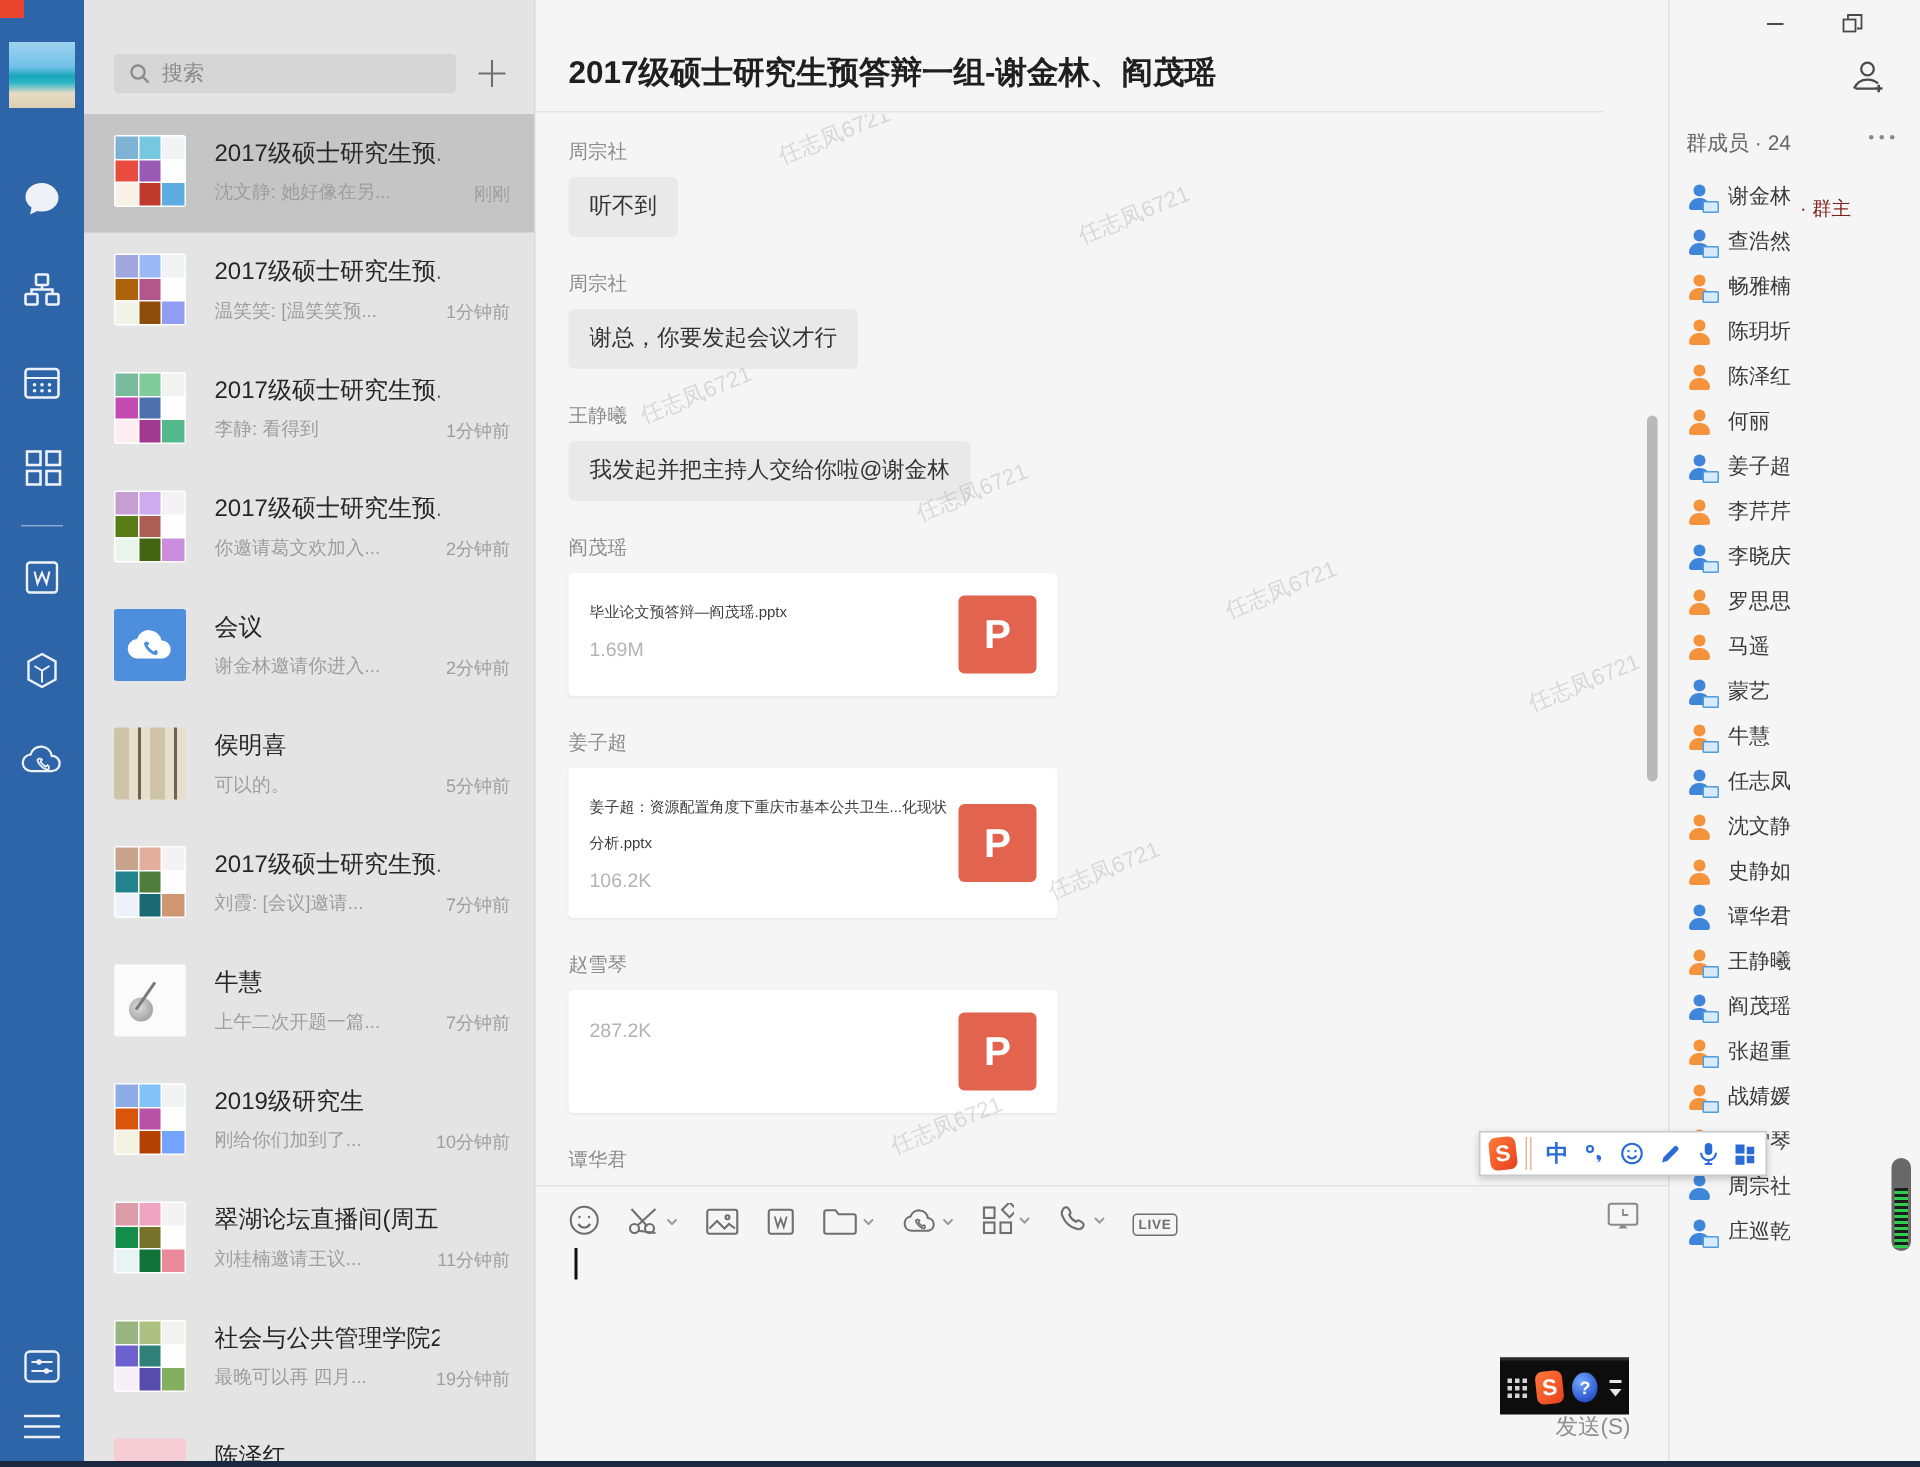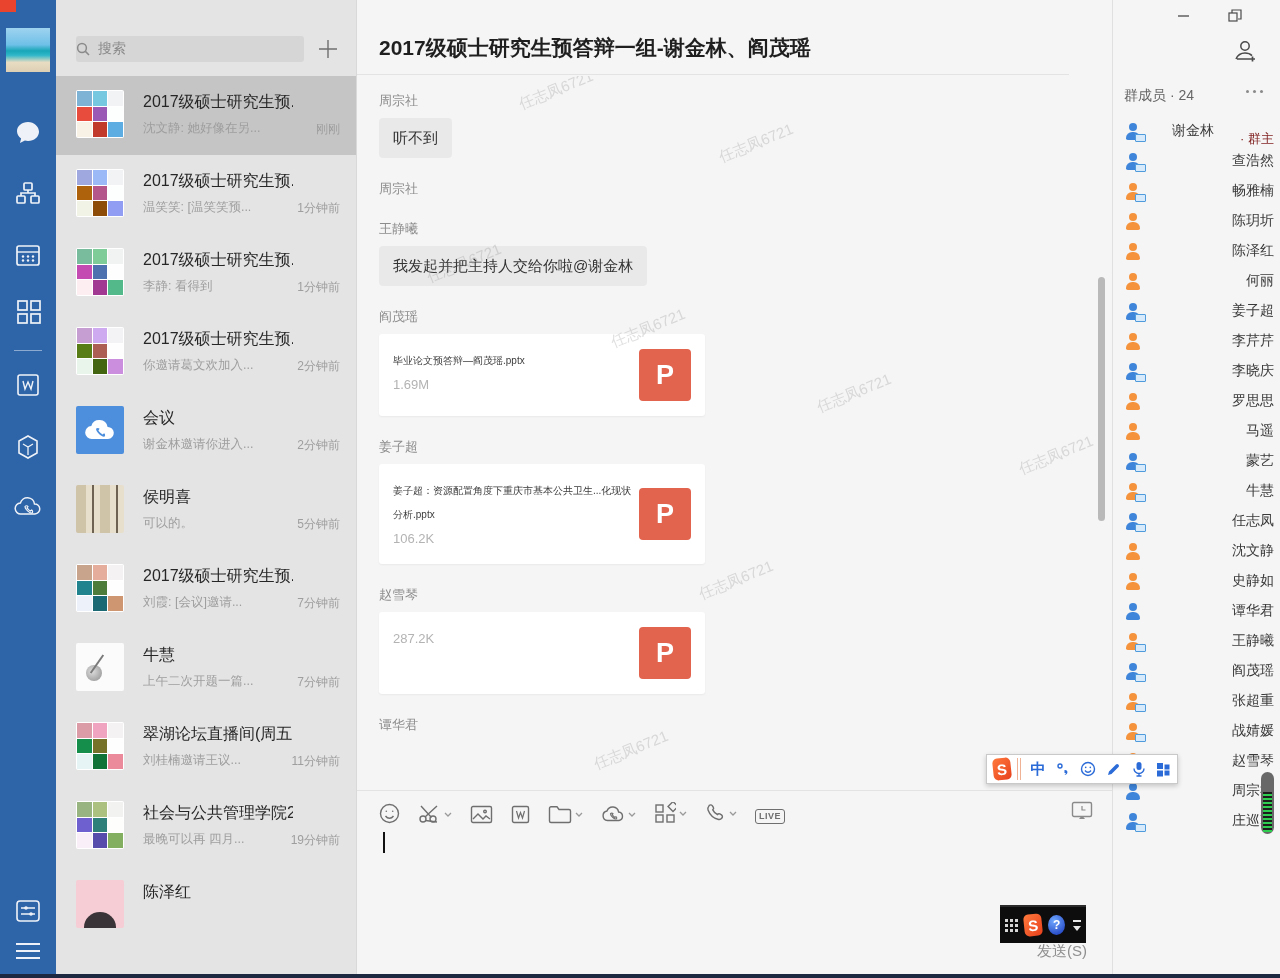--- a/index.html
+++ b/index.html
@@ -13,21 +13,21 @@
   .me-avatar { position:absolute; left:6px; top:28px; width:44px; height:44px;
     background:linear-gradient(to bottom,#9fd3ef 0%,#6fc0e8 38%,#17a6b8 52%,#2fb7c9 62%,#e8dcc2 78%,#dccfb4 100%); }
   .nicon { position:absolute; left:0; width:56px; display:flex; justify-content:center; align-items:center; height:34px; cursor:pointer; }
   .nicon svg { opacity:.92; }
   .nav-divider { position:absolute; left:14px; top:350px; width:28px; height:1px; background:rgba(255,255,255,.45); }
 
   
   .list { position:absolute; left:56px; top:0; width:300px; height:978px; background:#e4e4e4; }
   .searchrow { position:absolute; left:0; top:0; width:300px; height:76px; }
   .searchbox { position:absolute; left:20px; top:36px; width:228px; height:26px; background:#d6d6d6; border-radius:3px;
-    display:flex; align-items:center; color:#8a8a8a; font-size:14px; gap:8px; }
+    display:flex; align-items:center; padding-left:10px; color:#8a8a8a; font-size:14px; gap:8px; }
   .plusbtn { position:absolute; right:14px; top:36px; width:28px; height:26px; display:flex; align-items:center; justify-content:center; color:#6f6f6f; }
   .citems { position:absolute; top:76px; left:0; width:300px; }
   .citem { position:relative; height:79px; cursor:pointer; }
   .citem.selected { background:#c5c5c5; }
   .cav { position:absolute; left:20px; top:14px; width:48px; height:48px; border-radius:2px; overflow:hidden; background:#ccc; }
   .cav.mosaic { display:grid; grid-template-columns:1fr 1fr 1fr; grid-template-rows:1fr 1fr 1fr; gap:1px; background:#fff; padding:1px; }
   .cav.mosaic i { display:block; }
   .cav.mosaic i:nth-child(1){background:#7fb3d5}.cav.mosaic i:nth-child(2){background:#76c7e0}.cav.mosaic i:nth-child(3){background:#f1f3f4}
   .cav.mosaic i:nth-child(4){background:#e74c3c}.cav.mosaic i:nth-child(5){background:#9b59b6}.cav.mosaic i:nth-child(6){background:#fdfefe}
   .cav.mosaic i:nth-child(7){background:#f8f1e5}.cav.mosaic i:nth-child(8){background:#c0392b}.cav.mosaic i:nth-child(9){background:#5dade2}
@@ -71,21 +71,21 @@
     padding:2px 3px; letter-spacing:.5px; line-height:1; }
   .caret { position:absolute; left:26px; top:41px; width:1.5px; height:21px; background:#111; }
   .history-ico { position:absolute; right:20px; top:10px; cursor:pointer; }
   .sendbtn { position:absolute; right:26px; top:151px; font-size:15px; color:#8f8f8f; cursor:pointer; }
 
   
   .members { position:absolute; left:1112px; top:0; width:168px; height:974px; background:#f5f5f5; border-left:1px solid #e0e0e0; }
   .mem-head { position:absolute; left:11px; top:87px; font-size:14px; color:#666;text-align:center; }
   .mem-more { position:absolute; right:14px; top:90px; width:20px; height:8px; cursor:pointer; }
   .mem-more b { display:block; width:3px; height:3px; border-radius:50%; background:#8a8a8a; box-shadow:7px 0 0 #8a8a8a,14px 0 0 #8a8a8a; }
-  .mrow { position:absolute; left:11px; width:150px; height:20px; display:flex; align-items:center; gap:10px; cursor:pointer;justify-content:space-between; }
+  .mrow { position:absolute; left:11px; width:150px; height:20px; display:flex; align-items:center; gap:10px; cursor:pointer; }
   .person { position:relative; width:18px; height:16px; flex:none; }
   .person::before { content:""; position:absolute; left:5px; top:0; width:8px; height:8px; border-radius:50%; background:currentColor; }
   .person::after { content:""; position:absolute; left:2px; top:8.5px; width:14px; height:8px; border-radius:7px 7px 2px 2px; background:currentColor; }
   .person .mon { display:none; position:absolute; right:-4px; bottom:-3px; width:11px; height:8px; background:#d7eafc;
     border:1.5px solid #4f9bdc; border-radius:1px; z-index:1; }
   .person.pc .mon { display:block; }
   .c-blue { color:#3f86db; } .c-orange { color:#f5923c; }
   .mname { font-size:14px; color:#3a3a3a; white-space:nowrap; }
   .mrole { font-size:13px; color:#7f1d1d; white-space:nowrap; margin-left:-4px;margin-top:16px; }
 
@@ -303,20 +303,36 @@
         <div class="csub">刘霞: [会议]邀请...</div>
         <div class="ctime">7分钟前</div>
       </div>
       <div class="citem">
         <div class="cav sketch"></div>
         <div class="ctitle">牛慧</div>
         <div class="csub">上午二次开题一篇...</div>
         <div class="ctime">7分钟前</div>
       </div>
       <div class="citem">
+        <div class="cav mosaic m6">
+            <i></i>
+            <i></i>
+            <i></i>
+            <i></i>
+            <i></i>
+            <i></i>
+            <i></i>
+            <i></i>
+            <i></i>
+          </div>
+        <div class="ctitle">2019级研究生</div>
+        <div class="csub">刚给你们加到了...</div>
+        <div class="ctime">10分钟前</div>
+      </div>
+      <div class="citem">
         <div class="cav mosaic m7">
             <i></i>
             <i></i>
             <i></i>
             <i></i>
             <i></i>
             <i></i>
             <i></i>
             <i></i>
             <i></i>
@@ -364,20 +380,21 @@
       <span class="wm" style="left:660px;top:370px">任志凤6721</span>
       <span class="wm" style="left:340px;top:495px">任志凤6721</span>
       <span class="wm" style="left:235px;top:665px">任志凤6721</span>
 
       <div class="msg" style="margin-top:16px">
         <div class="sender">周宗社</div>
         <div class="bubble">听不到</div>
       </div>
       <div class="msg">
         <div class="sender">周宗社</div>
+        <div class="bubble">谢总，你要发起会议才行</div>
       </div>
       <div class="msg">
         <div class="sender">王静曦</div>
         <div class="bubble">我发起并把主持人交给你啦@谢金林</div>
       </div>
       <div class="msg">
         <div class="sender">阎茂瑶</div>
         <div class="fcard">
           <div class="finfo">
             <div class="fname">毕业论文预答辩—阎茂瑶.pptx</div>

